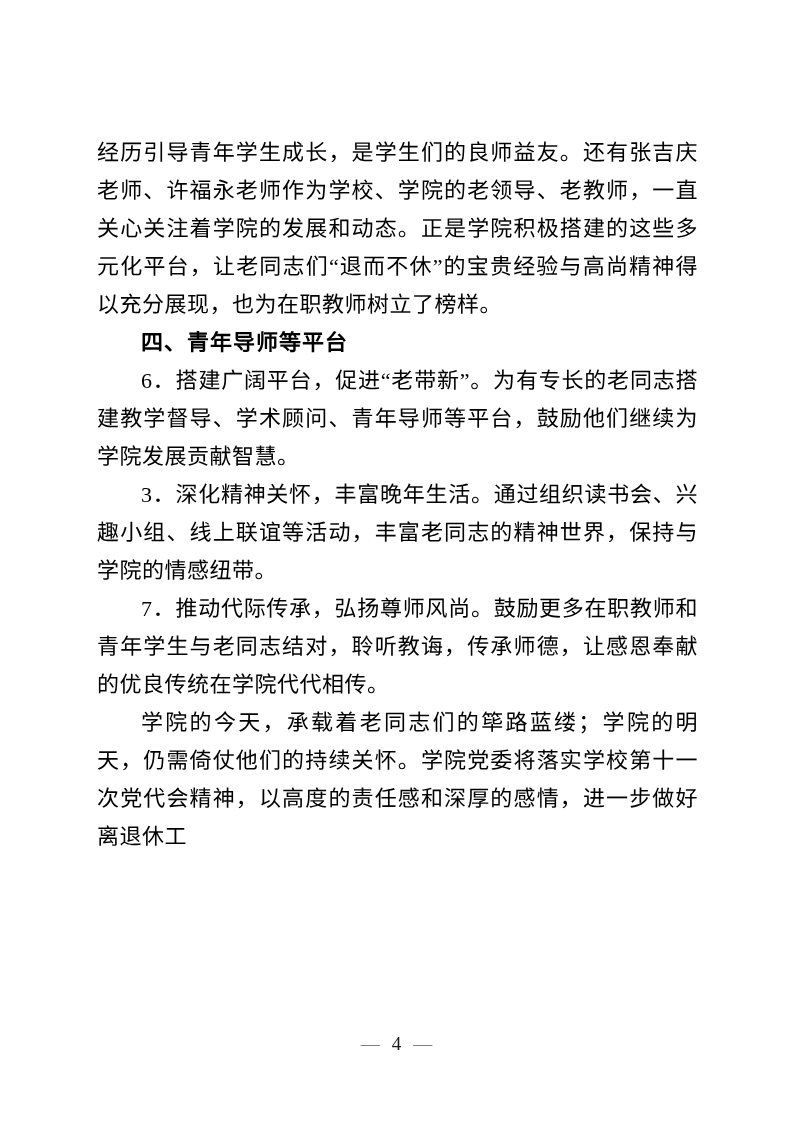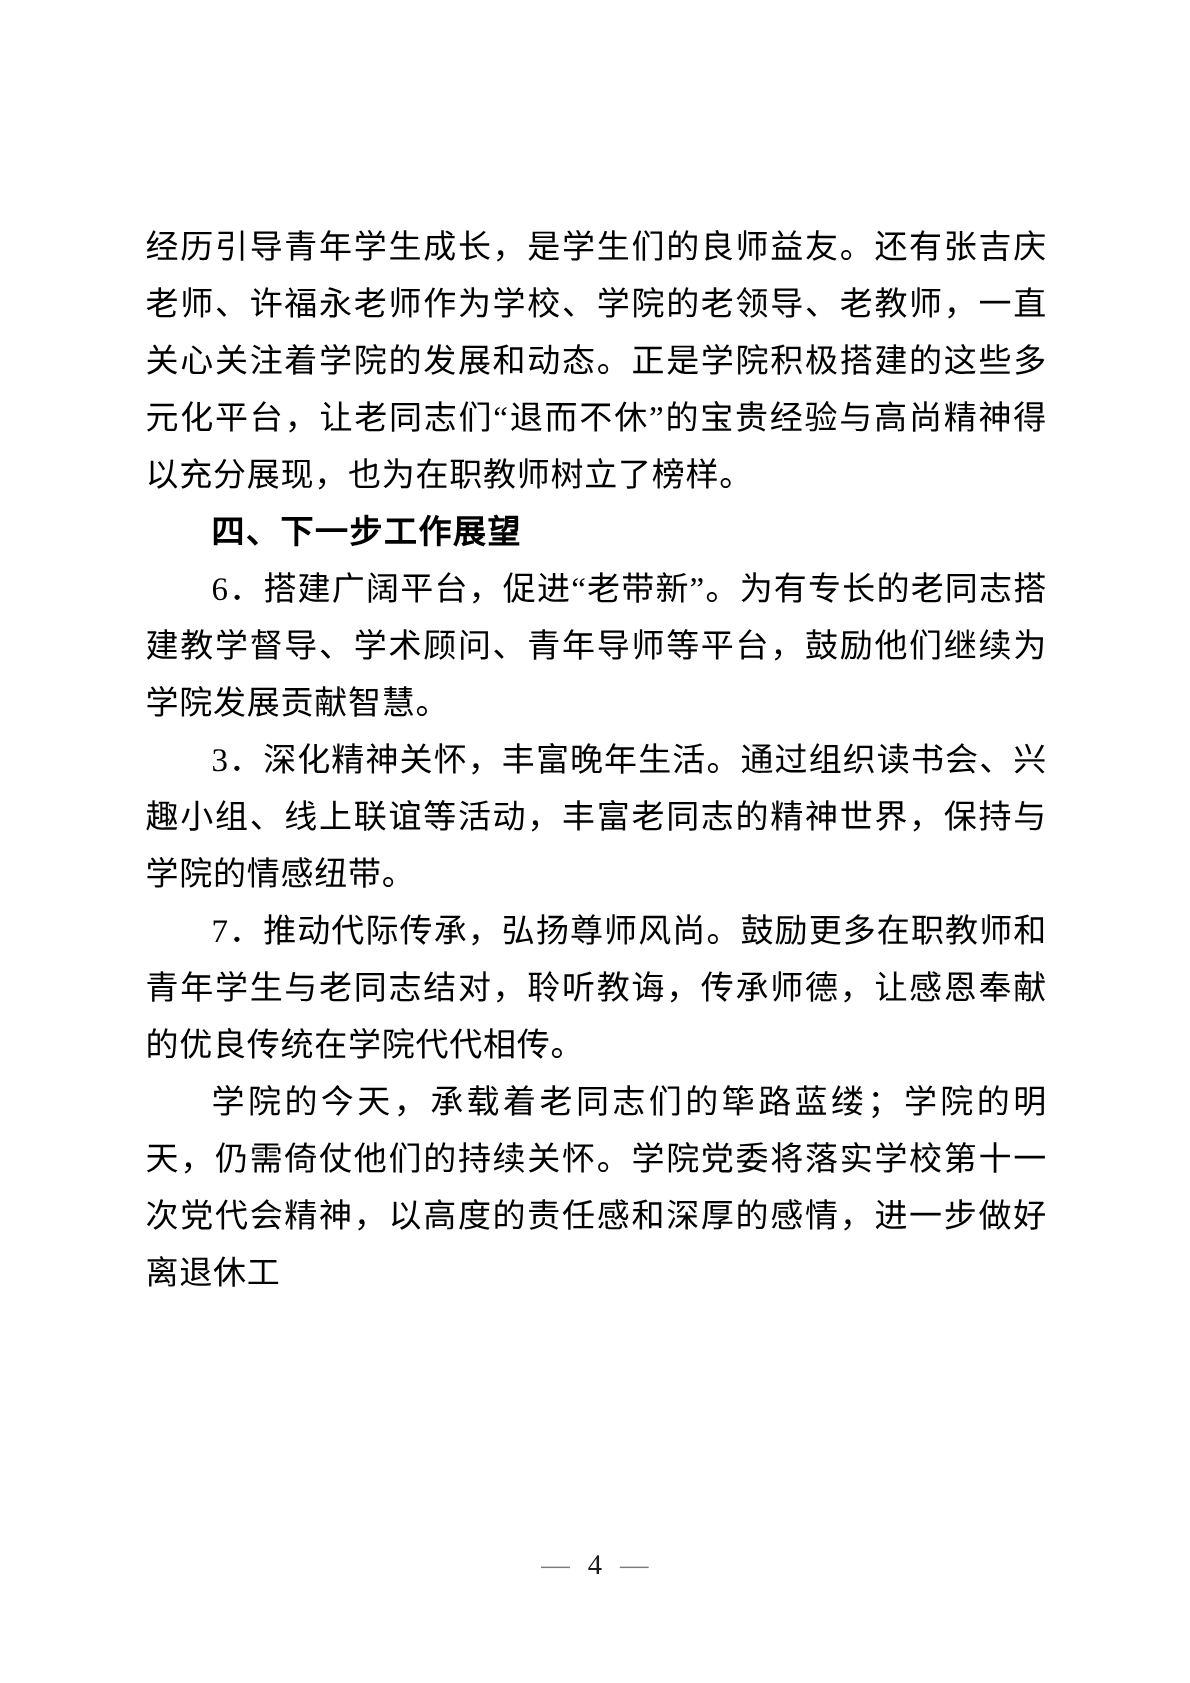--- a/index.html
+++ b/index.html
@@ -12,21 +12,21 @@
       width: 793px;
       height: 1122px;
       background: #ffffff;
       overflow: hidden;
       color: #000000;
       font-family: "Liberation Serif", "DejaVu Serif", serif;
     }
     .content {
       position: absolute;
       left: 97px;
-      top: 146px;
+      top: 134px;
       width: 601px;
     }
     .para {
       margin: 0;
       font-size: 22px;
       line-height: 38px;
       text-align: justify;
       text-justify: inter-character;
       text-indent: 2em;
       letter-spacing: 0.5px;
@@ -61,21 +61,21 @@
       color: #1a1a1a;
       margin: 0 12px;
     }
   </style>
 </head>
 <body>
 
 <div class="page">
   <div class="content">
     <p class="para para--no-indent">经历引导青年学生成长，是学生们的良师益友。还有张吉庆老师、许福永老师作为学校、学院的老领导、老教师，一直关心关注着学院的发展和动态。正是学院积极搭建的这些多元化平台，让老同志们“退而不休”的宝贵经验与高尚精神得以充分展现，也为在职教师树立了榜样。</p>
-    <p class="heading">四、下一步工作展望</p>
+    <p class="heading">四、青年导师等平台</p>
     <p class="para">6．搭建广阔平台，促进“老带新”。为有专长的老同志搭建教学督导、学术顾问、青年导师等平台，鼓励他们继续为学院发展贡献智慧。</p>
     <p class="para">3．深化精神关怀，丰富晚年生活。通过组织读书会、兴趣小组、线上联谊等活动，丰富老同志的精神世界，保持与学院的情感纽带。</p>
     <p class="para">7．推动代际传承，弘扬尊师风尚。鼓励更多在职教师和青年学生与老同志结对，聆听教诲，传承师德，让感恩奉献的优良传统在学院代代相传。</p>
     <p class="para">学院的今天，承载着老同志们的筚路蓝缕；学院的明天，仍需倚仗他们的持续关怀。学院党委将落实学校第十一次党代会精神，以高度的责任感和深厚的感情，进一步做好离退休工</p>
   </div>
 
   <div class="footer">
     <span class="dash">—</span><span class="num">4</span><span class="dash">—</span>
   </div>
 </div>

